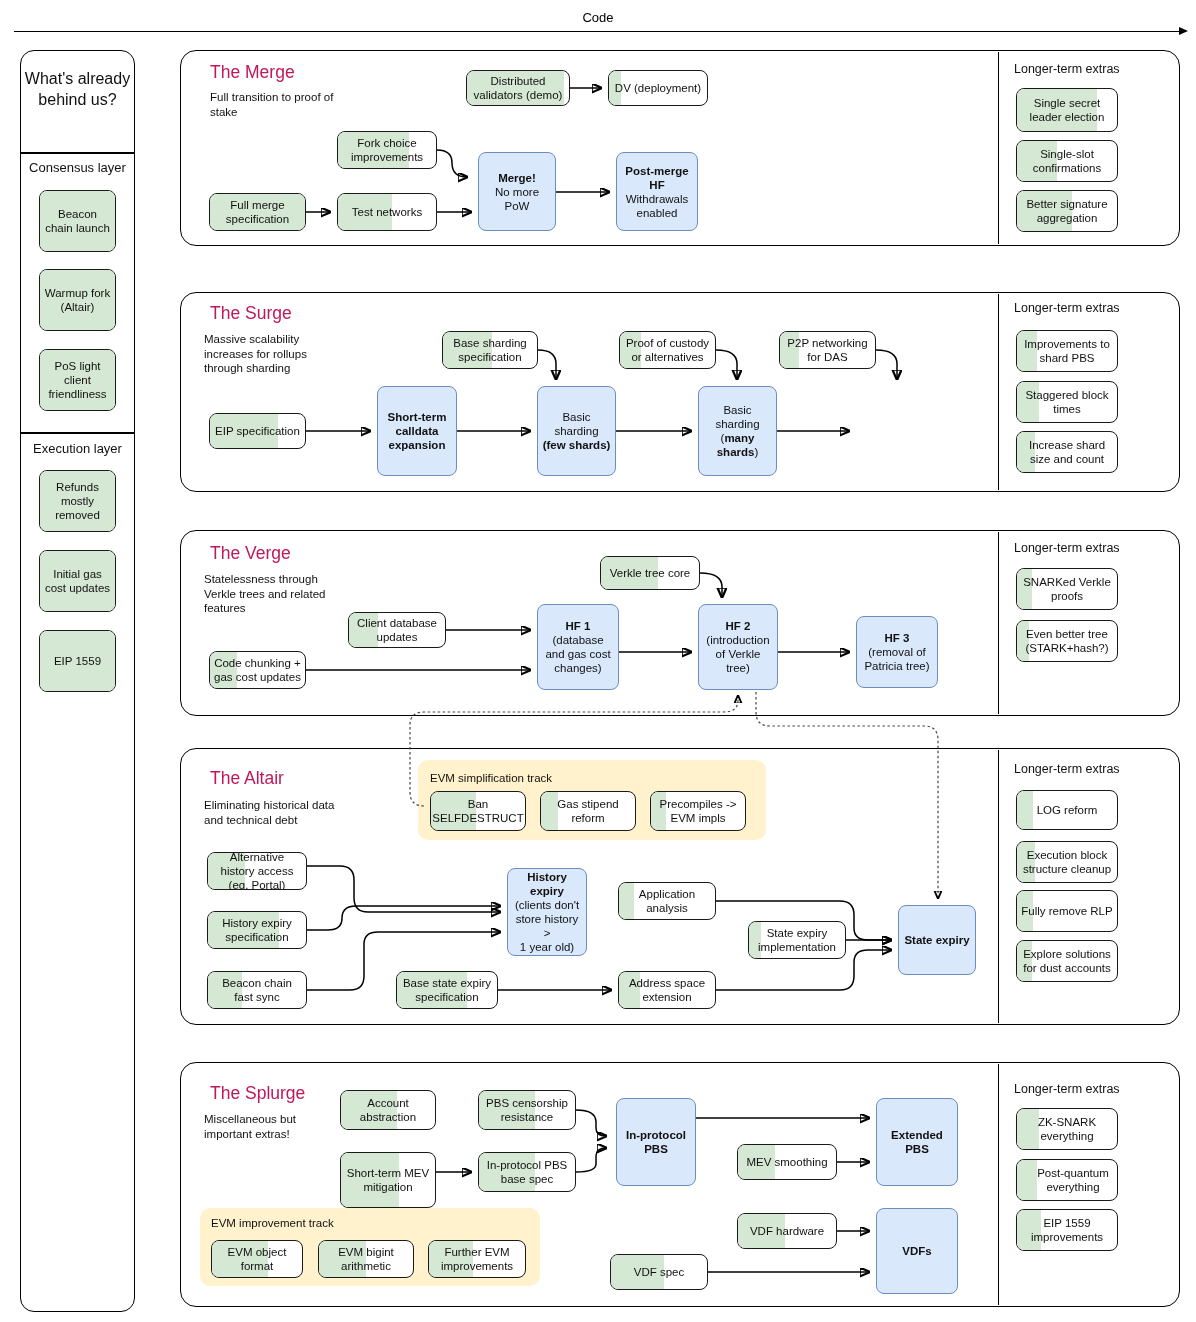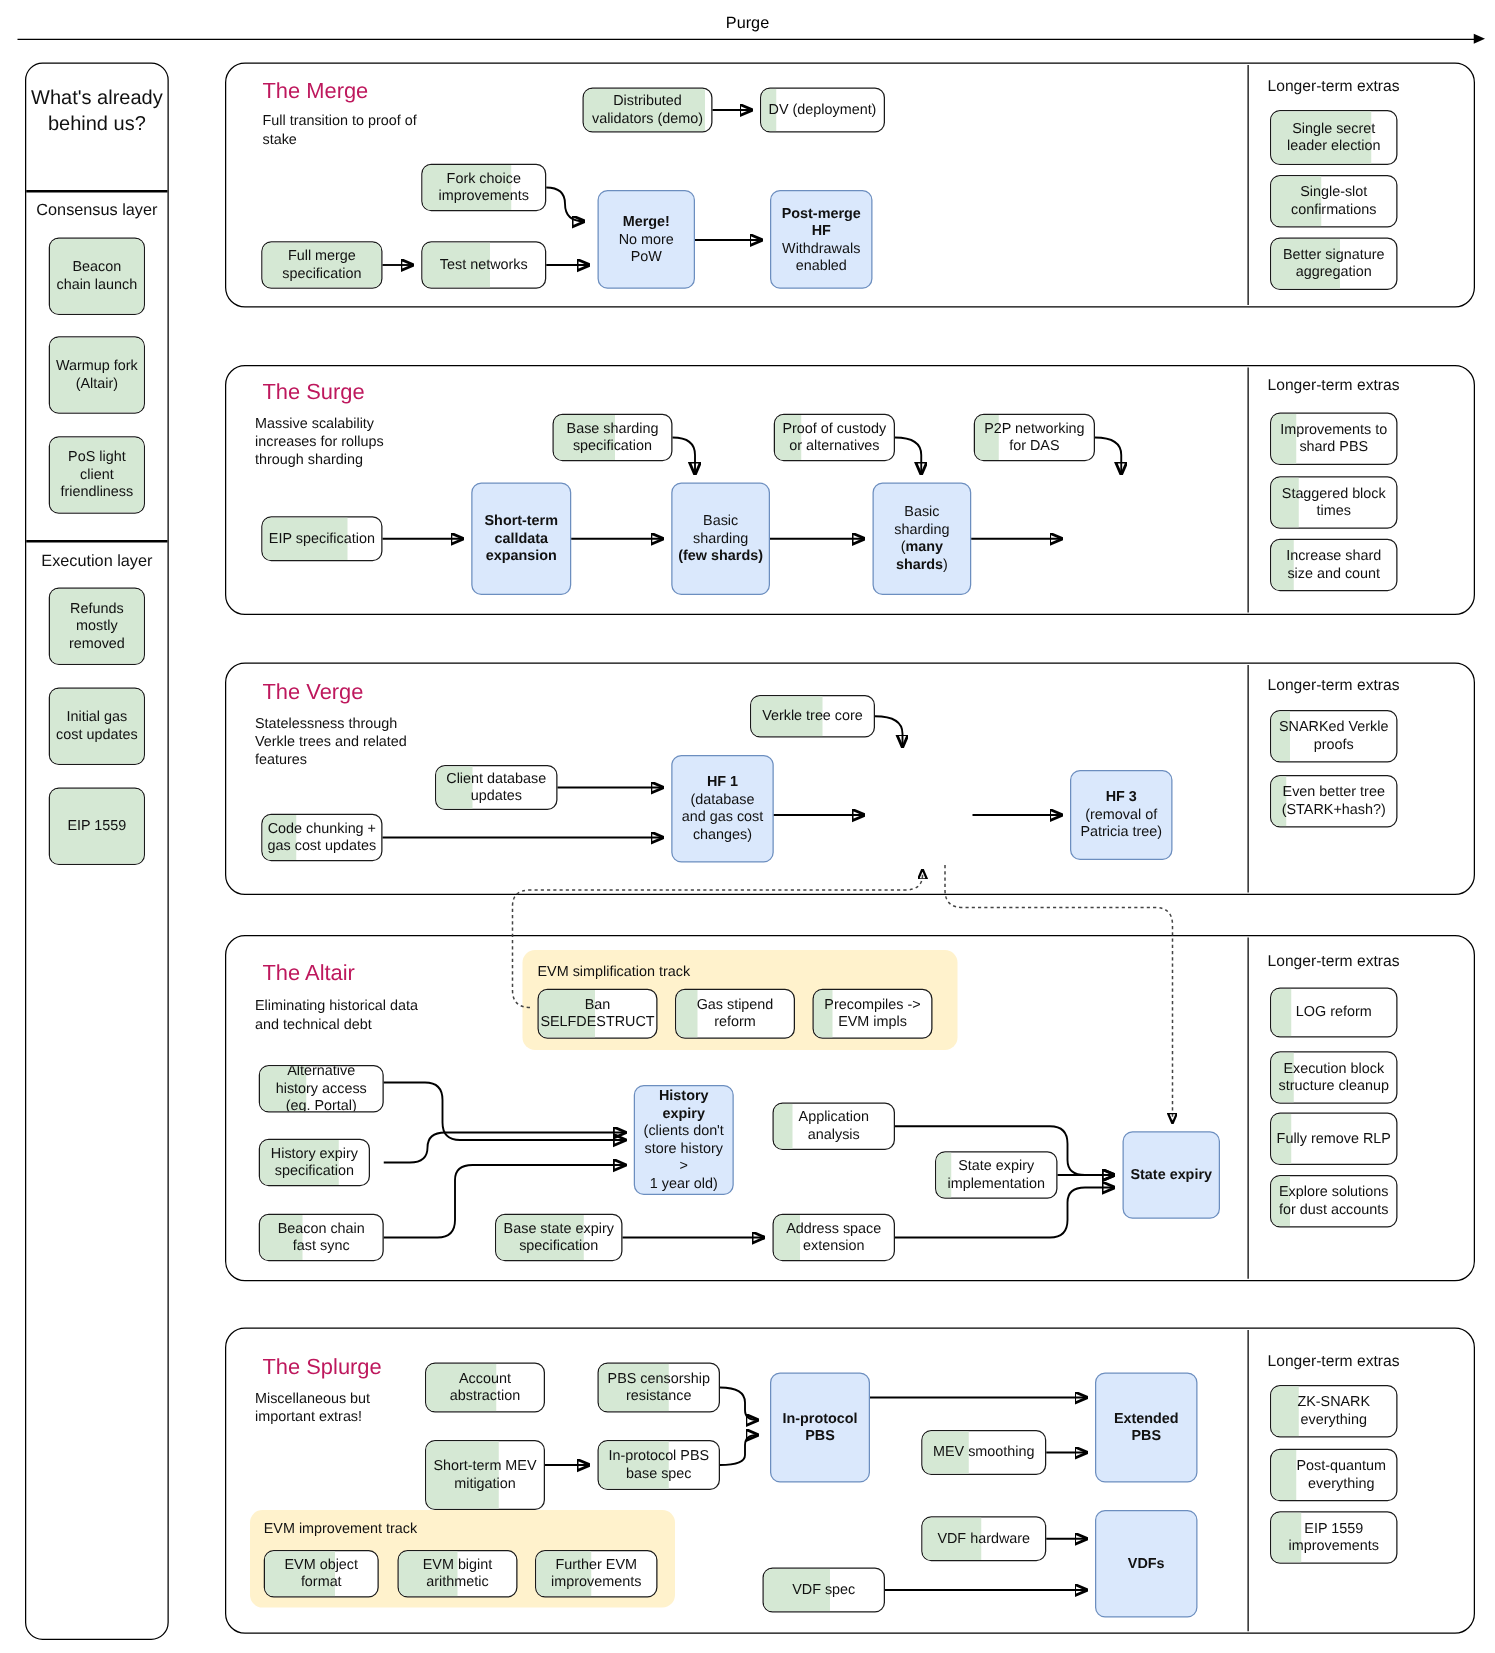--- a/index.html
+++ b/index.html
@@ -44,21 +44,21 @@
   
   #wires{position:absolute;left:0;top:0;width:1196px;height:1322px;pointer-events:none;}
   #wires path{fill:none;stroke:#000;stroke-width:1.5px;}
   #wires path.dotted{stroke-width:1.2px;stroke-dasharray:2.5 2.5;stroke:#444;}
 </style>
 </head>
 <body>
 
 <div id="page">
 
-  <div class="time-label" style="left:498px;top:10px;width:200px;">Purge</div>
+  <div class="time-label" style="left:498px;top:10px;width:200px;">Code</div>
   <div class="time-axis" style="left:14px;top:31px;width:1168px;"></div>
   <div class="time-arrow" style="left:1179px;top:27px;"></div>
 
   <div class="sidebar" style="left:20px;top:50px;width:115px;height:1262px;">
   </div>
   <div class="sidebar-head" style="left:22px;top:68px;width:111px;">What's already behind us?</div>
   <div class="sidebar-sep" style="left:21px;top:152px;width:113px;"></div>
   <div class="sidebar-sectitle" style="left:22px;top:160px;width:111px;">Consensus layer</div>
 
   <div class="node green" style="left:39px;top:190px;width:77px;height:62px;">
@@ -195,20 +195,23 @@
     <span class="fill" style="width:30%"></span>
     <span class="txt">Client database updates</span>
   </div>
   <div class="node green" style="left:209px;top:651px;width:97px;height:38px;">
     <span class="fill" style="width:28%"></span>
     <span class="txt">Code chunking + gas cost updates</span>
   </div>
   <div class="node blue" style="left:537px;top:604px;width:82px;height:86px;">
     <span class="txt"><b>HF 1</b><br>(database<br>and gas cost<br>changes)</span>
   </div>
+  <div class="node blue" style="left:698px;top:604px;width:80px;height:86px;">
+    <span class="txt"><b>HF 2</b><br>(introduction<br>of Verkle<br>tree)</span>
+  </div>
   <div class="node blue" style="left:856px;top:616px;width:82px;height:72px;">
     <span class="txt"><b>HF 3</b><br>(removal of<br>Patricia tree)</span>
   </div>
 
   <div class="node green" style="left:1016px;top:568px;width:102px;height:42px;">
     <span class="fill" style="width:15%"></span>
     <span class="txt">SNARKed Verkle proofs</span>
   </div>
   <div class="node green" style="left:1016px;top:620px;width:102px;height:42px;">
     <span class="fill" style="width:12%"></span>
@@ -233,21 +236,21 @@
   </div>
   <div class="node yellowbox" style="left:650px;top:791px;width:96px;height:40px;">
     <span class="fill" style="width:16%"></span>
     <span class="txt">Precompiles -&gt; EVM impls</span>
   </div>
 
   <div class="node green" style="left:207px;top:852px;width:100px;height:38px;">
     <span class="fill" style="width:38%"></span>
     <span class="txt">Alternative history access (eg. Portal)</span>
   </div>
-  <div class="node green" style="left:207px;top:911px;width:89px;height:38px;">
+  <div class="node green" style="left:207px;top:911px;width:100px;height:38px;">
     <span class="fill" style="width:72%"></span>
     <span class="txt">History expiry specification</span>
   </div>
   <div class="node green" style="left:207px;top:971px;width:100px;height:38px;">
     <span class="fill" style="width:35%"></span>
     <span class="txt">Beacon chain fast sync</span>
   </div>
   <div class="node green" style="left:396px;top:971px;width:102px;height:38px;">
     <span class="fill" style="width:70%"></span>
     <span class="txt">Base state expiry specification</span>

